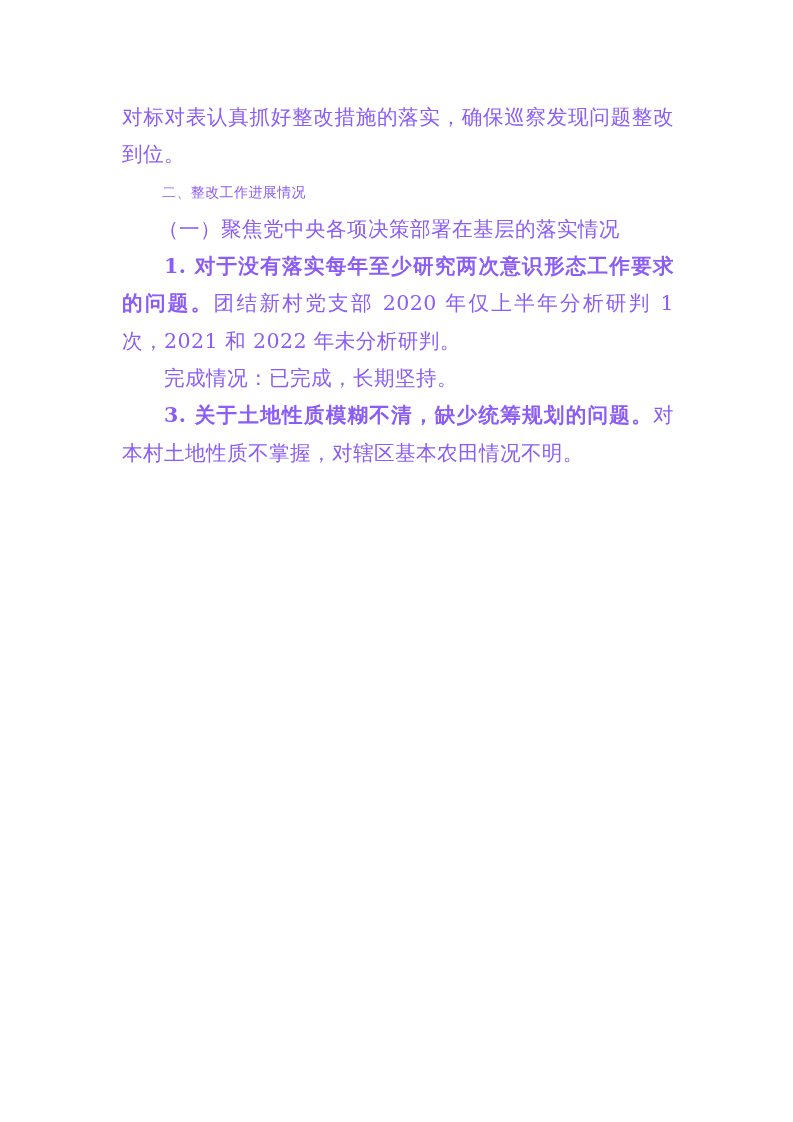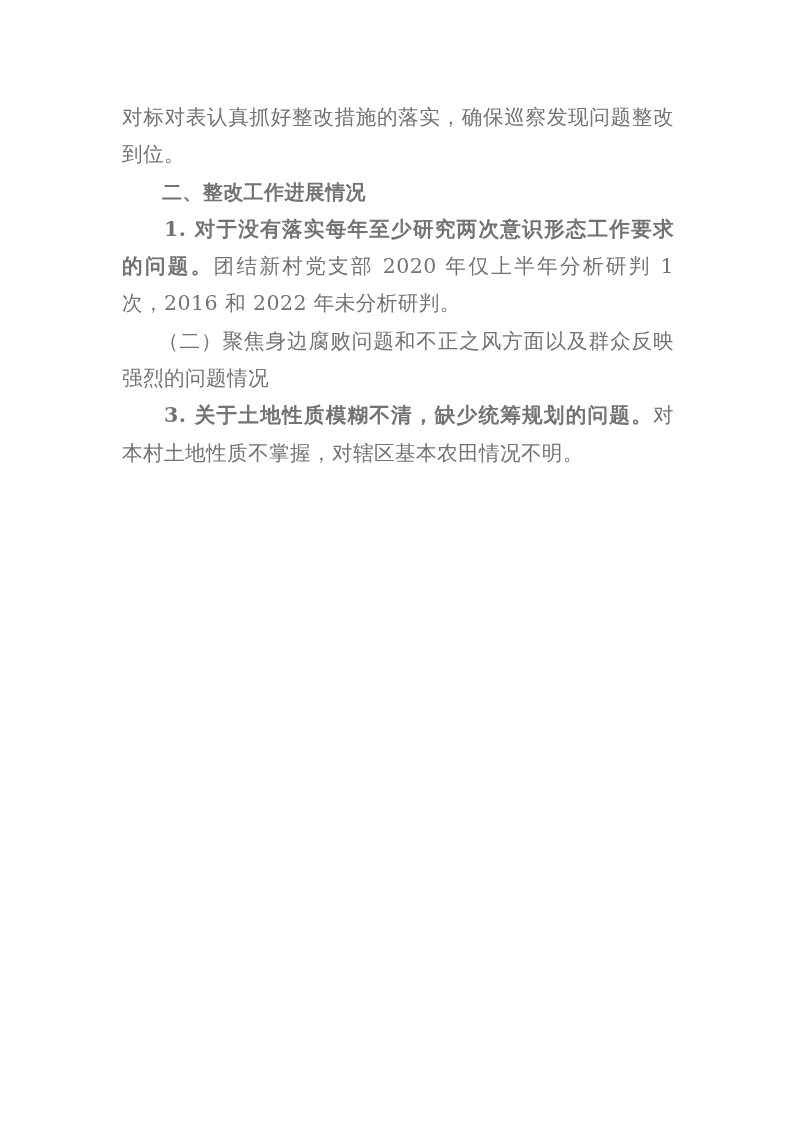--- a/index.html
+++ b/index.html
@@ -5,33 +5,34 @@
   html, body { margin: 0; padding: 0; background: #ffffff; }
   body { width: 793px; height: 1122px; position: relative; overflow: hidden; }
   .page {
     position: absolute;
     left: 122px;
     top: 136px;
     width: 552px;
     font-family: "DejaVu Serif", "Liberation Serif", serif;
     font-size: 20.6px;
     line-height: 37.3px;
-    color: #737373;
+    color: #8b5cf6;
     text-align: justify;
     text-justify: inter-character;
     letter-spacing: 0.4px;
   }
   .page p { margin: 0; }
   .indent { text-indent: 42px; }
-  .h1 { font-family: "DejaVu Sans", "Liberation Sans", sans-serif; font-size: 20px; text-indent: 40px; font-weight: bold; }
+  .h1 { font-family: "DejaVu Sans", "Liberation Sans", sans-serif; font-size: 14px; text-indent: 40px; }
   .h2 { text-indent: 36px; }
   .b { font-weight: bold; }
 </style>
 </head>
 <body>
 
 <div class="page" style="top:99px;">
   <p>对标对表认真抓好整改措施的落实，确保巡察发现问题整改到位。</p>
   <p class="h1">二、整改工作进展情况</p>
-  <p class="indent"><span class="b">1. 对于没有落实每年至少研究两次意识形态工作要求的问题。</span><span>团结新村党支部 2020 年仅上半年分析研判 1 次，2016 和 2022 年未分析研判。</span></p>
-  <p class="h2">（二）聚焦身边腐败问题和不正之风方面以及群众反映强烈的问题情况</p>
+  <p class="h2">（一）聚焦党中央各项决策部署在基层的落实情况</p>
+  <p class="indent"><span class="b">1. 对于没有落实每年至少研究两次意识形态工作要求的问题。</span><span>团结新村党支部 2020 年仅上半年分析研判 1 次，2021 和 2022 年未分析研判。</span></p>
+  <p class="indent">完成情况：已完成，长期坚持。</p>
   <p class="indent"><span class="b">3. 关于土地性质模糊不清，缺少统筹规划的问题。</span><span>对本村土地性质不掌握，对辖区基本农田情况不明。</span></p>
 </div>
 
 </body></html>

